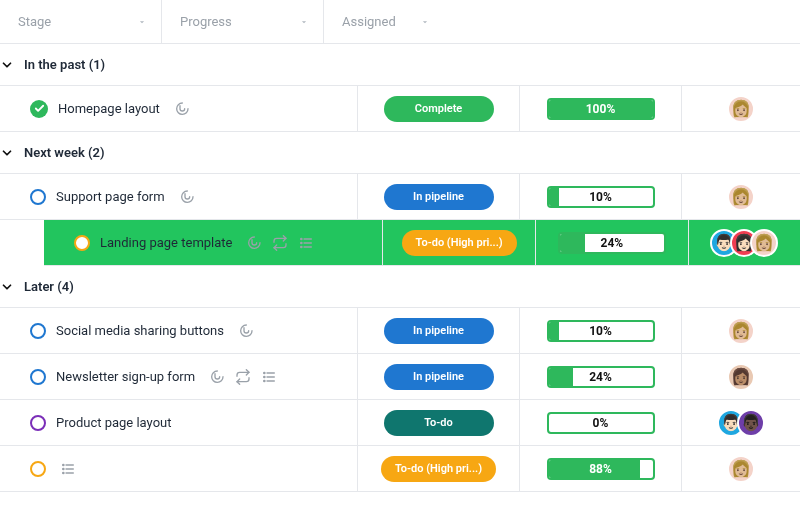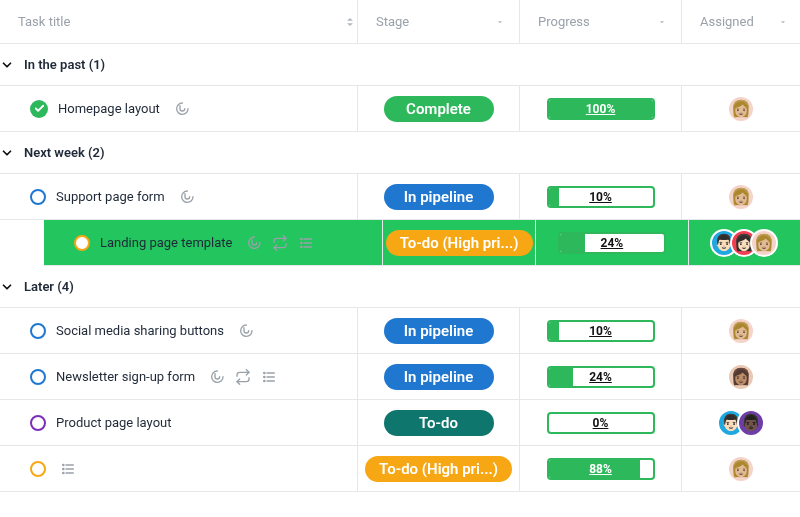--- a/index.html
+++ b/index.html
@@ -57,68 +57,59 @@
 
   .task-title { color:#1f2937; font-size:13px; }
   .meta-icons { display:flex; gap:10px; color:#9aa1a9; margin-left:4px; }
   .meta-icons svg { display:block; }
 
   .pill {
     padding: 4px 14px;
     border-radius: 20px;
     color:#fff;
     font-weight:600;
-    font-size:15px;
+    font-size:11px;
     min-width:110px;
     text-align:center;
     line-height:18px;
   }
   .pill.green  { background:#2eb85c; }
   .pill.blue   { background:#1f77d0; }
   .pill.orange { background:#f7a713; }
   .pill.purple { background:#0f766e; }
 
   .progress-wrap {
     width:108px; height:22px; border:2px solid #2eb85c; border-radius:4px; position:relative; overflow:hidden;
     background:#fff; font-weight:700; font-size:12px;
   }
   .progress-fill { position:absolute; top:0; left:0; bottom:0; background:#2eb85c; }
   .progress-text {
     position:absolute; top:0; left:0; right:0; bottom:0;
     display:flex; align-items:center; justify-content:center;
     color:#111;
-    text-decoration:underline;
   }
   .progress-text.light { color:#fff; }
 
   .avatars { display:flex; }
   .avatar {
     width:28px; height:28px; border-radius:50%; border:2px solid #fff; flex:none;
     display:flex; align-items:center; justify-content:center; font-size:16px;
     overflow:hidden;
   }
   .avatars .avatar + .avatar { margin-left:-8px; }
   .av-bg-1 { background:#f4d3c9; }
   .av-bg-2 { background:#1fa7e0; }
   .av-bg-3 { background:#f03e52; }
   .av-bg-4 { background:#e9c9b3; }
   .av-bg-5 { background:#6e3ea8; }
 </style>
 </head>
 <body>
 
 <div class="table-header">
-  <div class="col-title">
-    <span class="hdr-label">Task title</span>
-    <span class="sort-icon">
-      <svg width="14" height="14" viewBox="0 0 24 24" fill="currentColor">
-          <path d="M7 14l5 5 5-5H7zM7 10l5-5 5 5H7z"></path>
-        </svg>
-    </span>
-  </div>
   <div class="col-stage">
     <span class="hdr-label">Stage</span>
     <span class="caret-icon">
       <svg width="10" height="10" viewBox="0 0 24 24" fill="currentColor">
           <path d="M7 10l5 5 5-5z"></path>
         </svg>
     </span>
   </div>
   <div class="col-progress">
     <span class="hdr-label">Progress</span>

